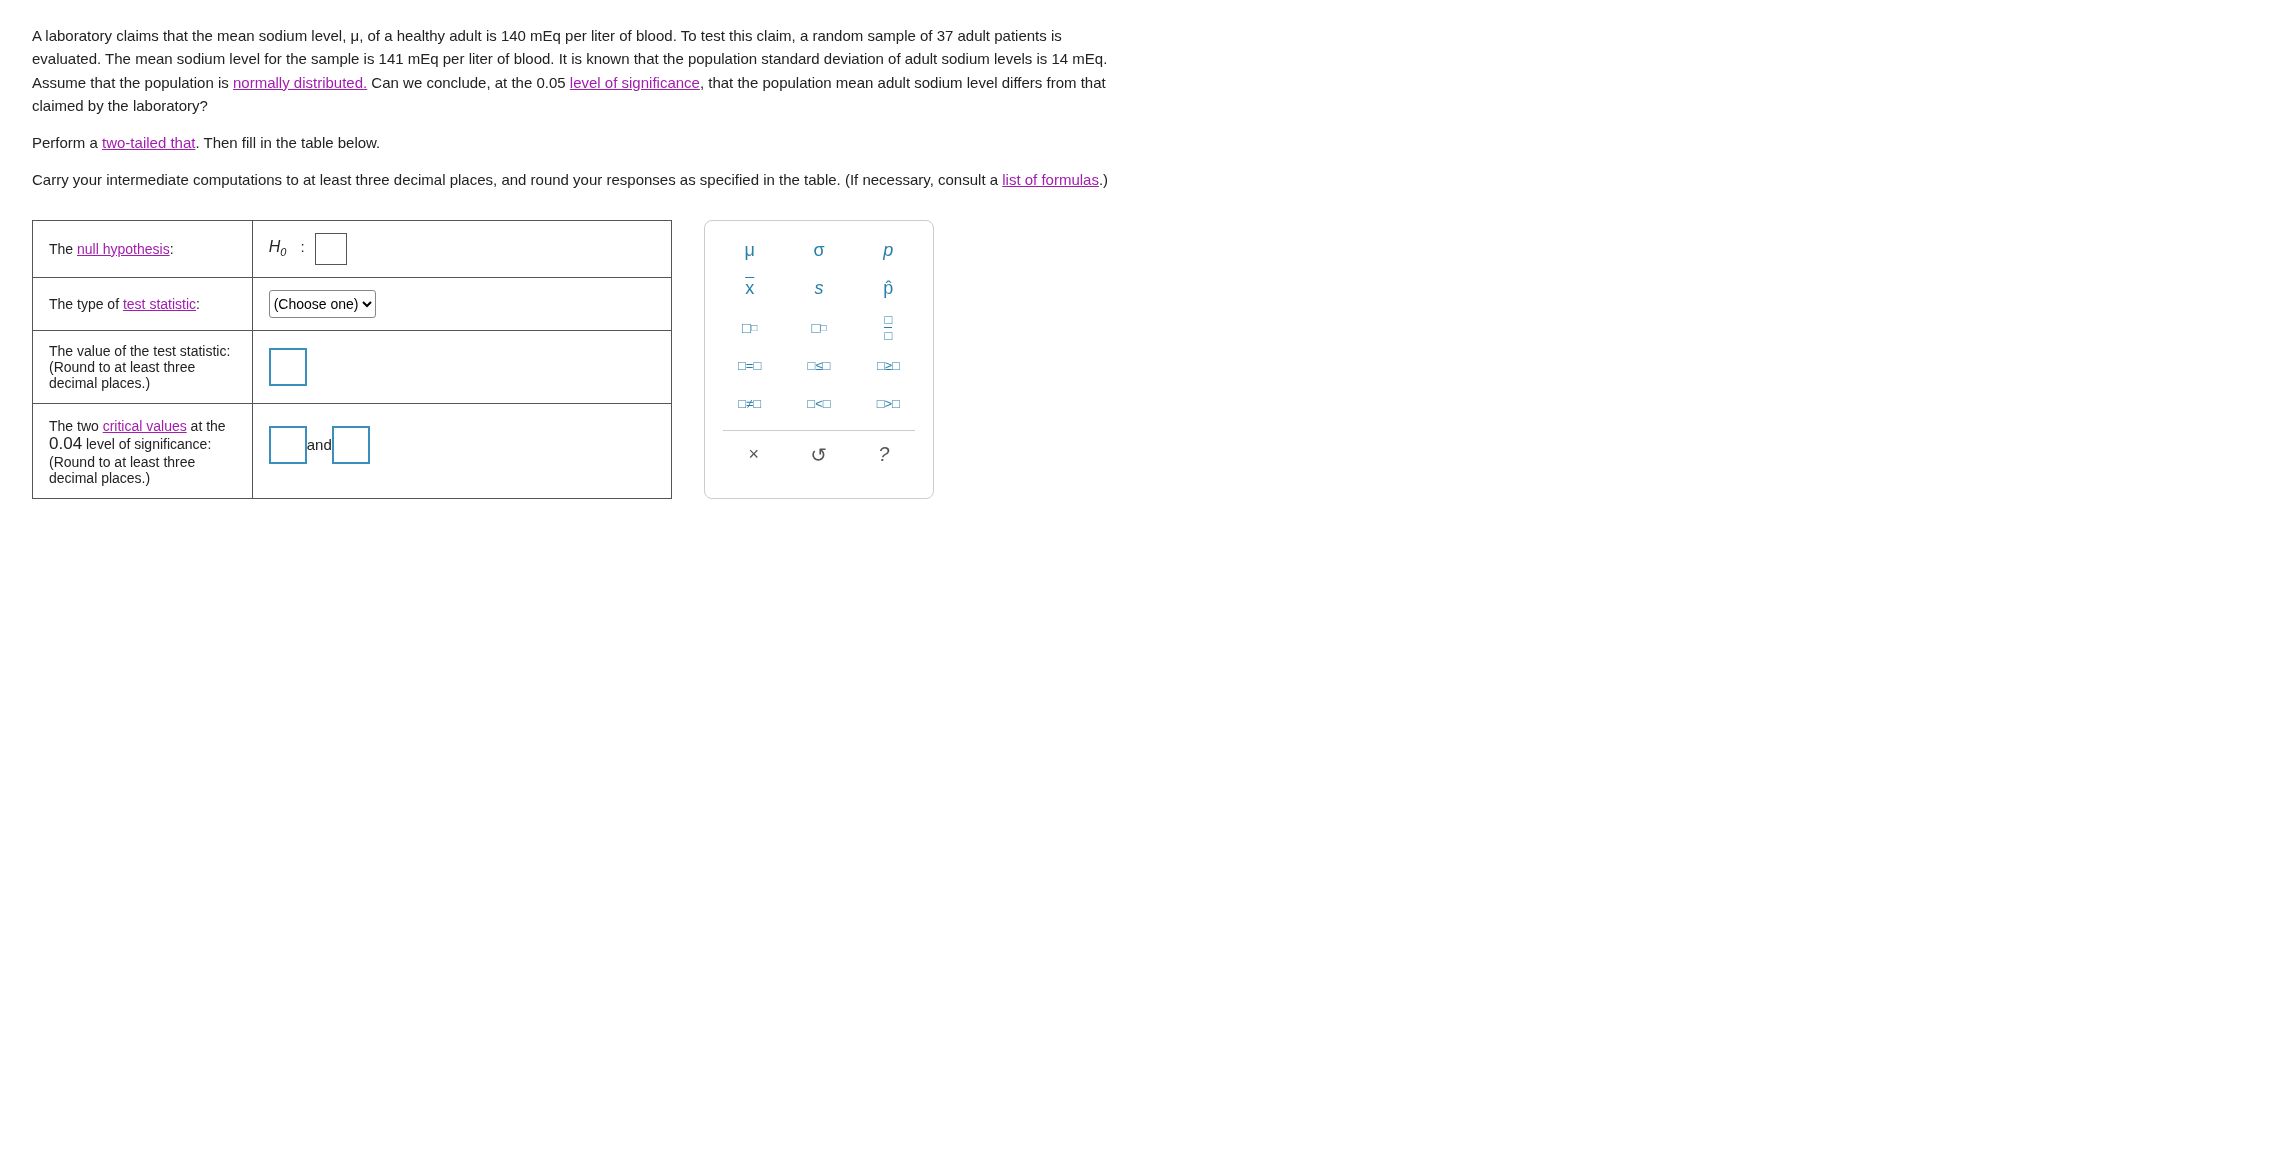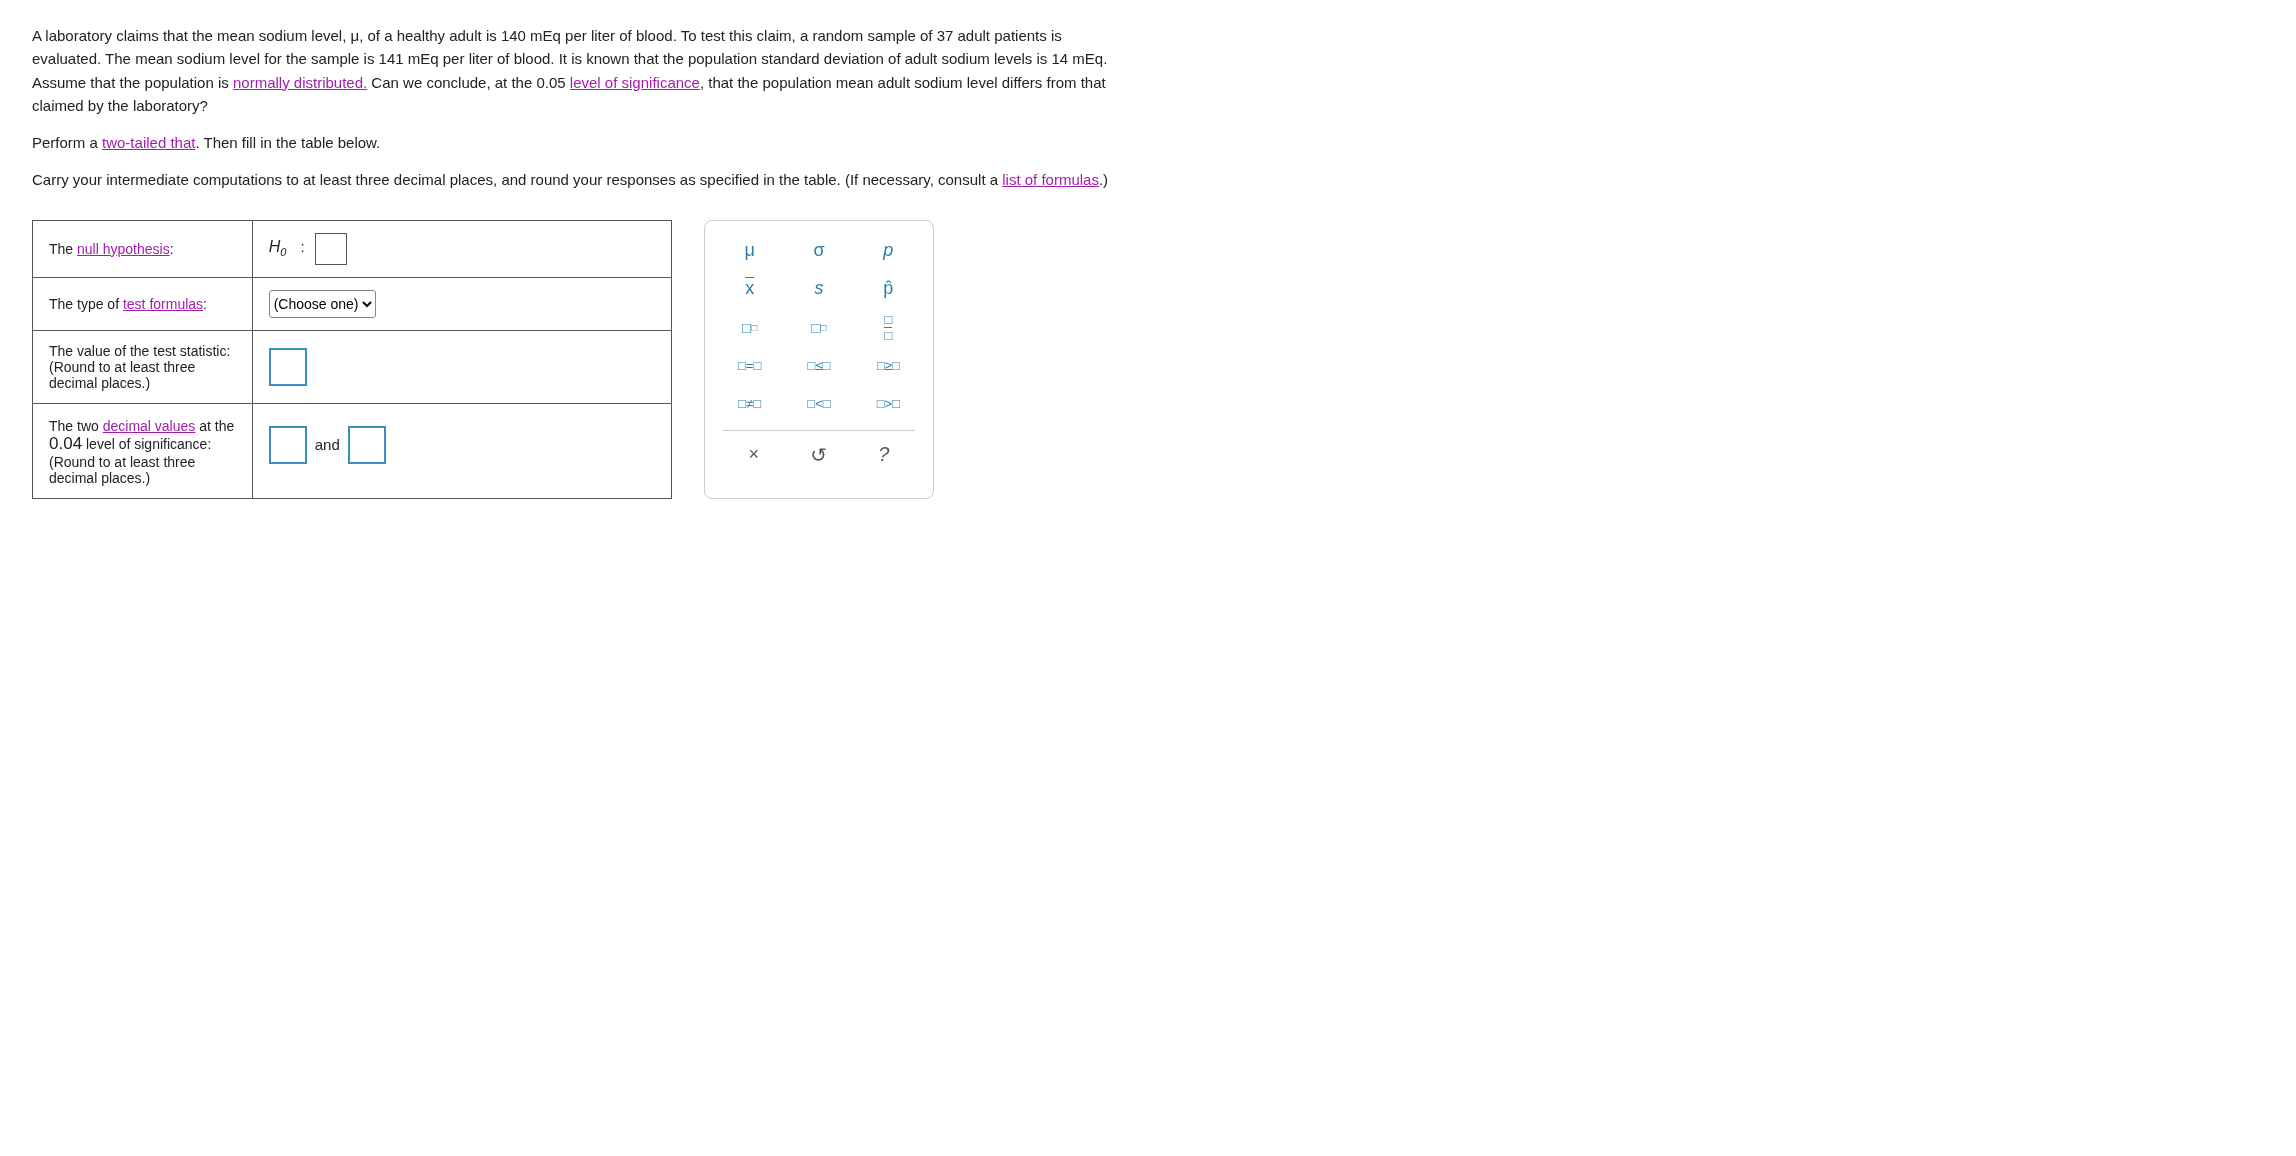--- a/index.html
+++ b/index.html
@@ -58,21 +58,21 @@
       appearance: auto;
     }
     .value-input {
       display: inline-block;
       width: 38px;
       height: 38px;
       border: 2px solid #3a8fbf;
       vertical-align: middle;
     }
     .critical-row td { vertical-align: top; padding-top: 14px; }
-    .critical-values-cell { display: flex; align-items: center; gap: 8px; padding-top: 8px; }
+    .critical-values-cell { display: flex; align-items: center; gap: 0; padding-top: 8px; }
     .critical-and { font-size: 15px; }
     .symbol-panel {
       border: 1.5px solid #ccc;
       border-radius: 8px;
       padding: 16px 18px;
       width: 230px;
       flex-shrink: 0;
     }
     .symbol-grid {
       display: grid;
@@ -147,21 +147,21 @@
           <td>
             <span class="h-label"><i>H</i><span class="h-sub">0</span></span>
             <span class="colon">:</span>
             <span class="input-box"></span>
           </td>
         </tr>
 
 
         <tr>
           <td>
-            The type of <a>test formulas</a>:
+            The type of <a>test statistic</a>:
           </td>
           <td>
             <select class="choose-select">
               <option>(Choose one)</option>
               <option>Z</option>
               <option>t</option>
               <option>Chi-square</option>
               <option>F</option>
             </select>
           </td>
@@ -172,21 +172,21 @@
             The value of the test statistic:<br>
             <span>(Round to at least three<br>decimal places.)</span>
           </td>
           <td>
             <span class="value-input"></span>
           </td>
         </tr>
 
         <tr class="critical-row">
           <td>
-            The two <a>decimal values</a> at the<br>
+            The two <a>critical values</a> at the<br>
             <span class="big-num">0.04</span> level of significance:<br>
             <span>(Round to at least three<br>decimal places.)</span>
           </td>
           <td>
             <div class="critical-values-cell">
               <span class="value-input"></span>
               <span class="critical-and">and</span>
               <span class="value-input"></span>
             </div>
           </td>

